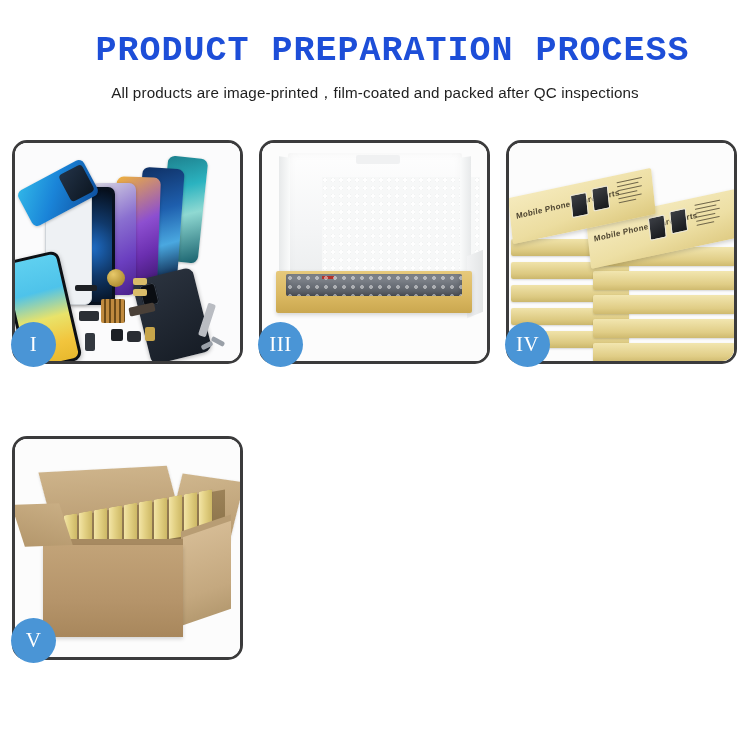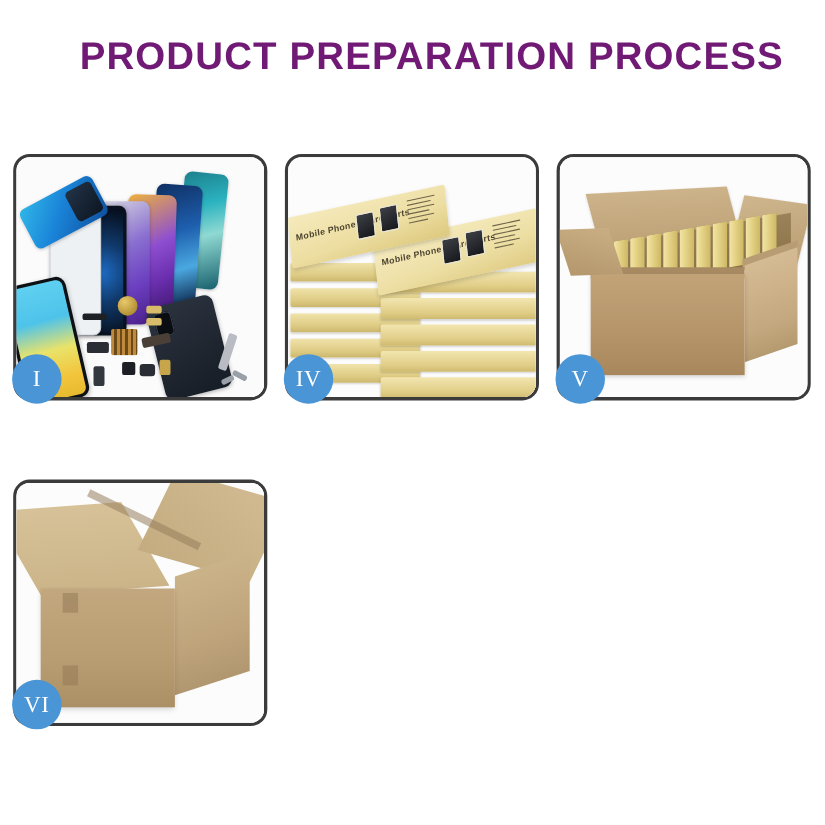--- a/index.html
+++ b/index.html
@@ -17,25 +17,25 @@
   }
 
   
   .header {
     width: 750px;
     padding-top: 34px;
     text-align: center;
   }
 
   .page-title {
-    font-family: Liberation Sans, sans-serif;
+    font-family: Liberation Mono, monospace;
     font-size: 35px;
     font-weight: bold;
     letter-spacing: 1.0px;
-    color: #701a75;
+    color: #1d4ed8;
     line-height: 1.0;
     white-space: nowrap;
     padding-left: 35px;
   }
 
   .page-subtitle {
     margin-top: 14px;
     font-family: "Liberation Sans", sans-serif;
     font-size: 15.2px;
     font-weight: normal;
@@ -402,20 +402,21 @@
   .c6-tape2 {
     position:absolute; left:42px; top:166px; width:14px; height:18px;
     background:rgba(147,122,88,.55);
   }
 </style>
 </head>
 <body>
 
 <div class="header">
   <div class="page-title">PRODUCT PREPARATION PROCESS</div>
+  <div class="page-subtitle">All products are image-printed，film-coated and packed after QC inspections</div>
 </div>
 
 <div class="grid">
 
   <div class="panel">
     <div class="panel-inner">
       <div class="stage p1-bg">
         <div class="ph ph-a"></div>
         <div class="ph ph-b"></div>
         <div class="ph ph-c"></div>
@@ -438,20 +439,37 @@
         <div class="part pt11"></div>
         <div class="part pt12"></div>
         <div class="part pt13"></div>
         <div class="part pt14"></div>
       </div>
     </div>
     <div class="badge">I</div>
   </div>
 
 
+  <div class="panel">
+    <div class="panel-inner">
+      <div class="stage">
+        <div class="b3-lid">
+          <div class="b3-tab"></div>
+          <div class="b3-foam"></div>
+        </div>
+        <div class="b3-flap"></div>
+        <div class="b3-tray">
+          <div class="b3-tray-in">
+            <div class="b3-red"></div>
+          </div>
+        </div>
+      </div>
+    </div>
+    <div class="badge">III</div>
+  </div>
 
   <div class="panel">
     <div class="panel-inner">
       <div class="stage">
         <div class="stack">
           <div class="kbox kl kl5"></div>
           <div class="kbox kl kl4"></div>
           <div class="kbox kl kl3"></div>
           <div class="kbox kl kl2"></div>
           <div class="kbox kl kl1"></div>
@@ -517,28 +535,14 @@
         <div class="c5-rim2"></div>
         <div class="c5-rim"></div>
         <div class="c5-side"></div>
         <div class="c5-body"></div>
         <div class="c5-flap-left"></div>
       </div>
     </div>
     <div class="badge">V</div>
   </div>
 
-  <div class="panel">
-    <div class="panel-inner">
-      <div class="stage">
-        <div class="c6-top"></div>
-        <div class="c6-top2"></div>
-        <div class="c6-seam"></div>
-        <div class="c6-side"></div>
-        <div class="c6-front"></div>
-        <div class="c6-tape1"></div>
-        <div class="c6-tape2"></div>
-      </div>
-    </div>
-    <div class="badge">VI</div>
-  </div>
 
 </div>
 
 </body></html>

